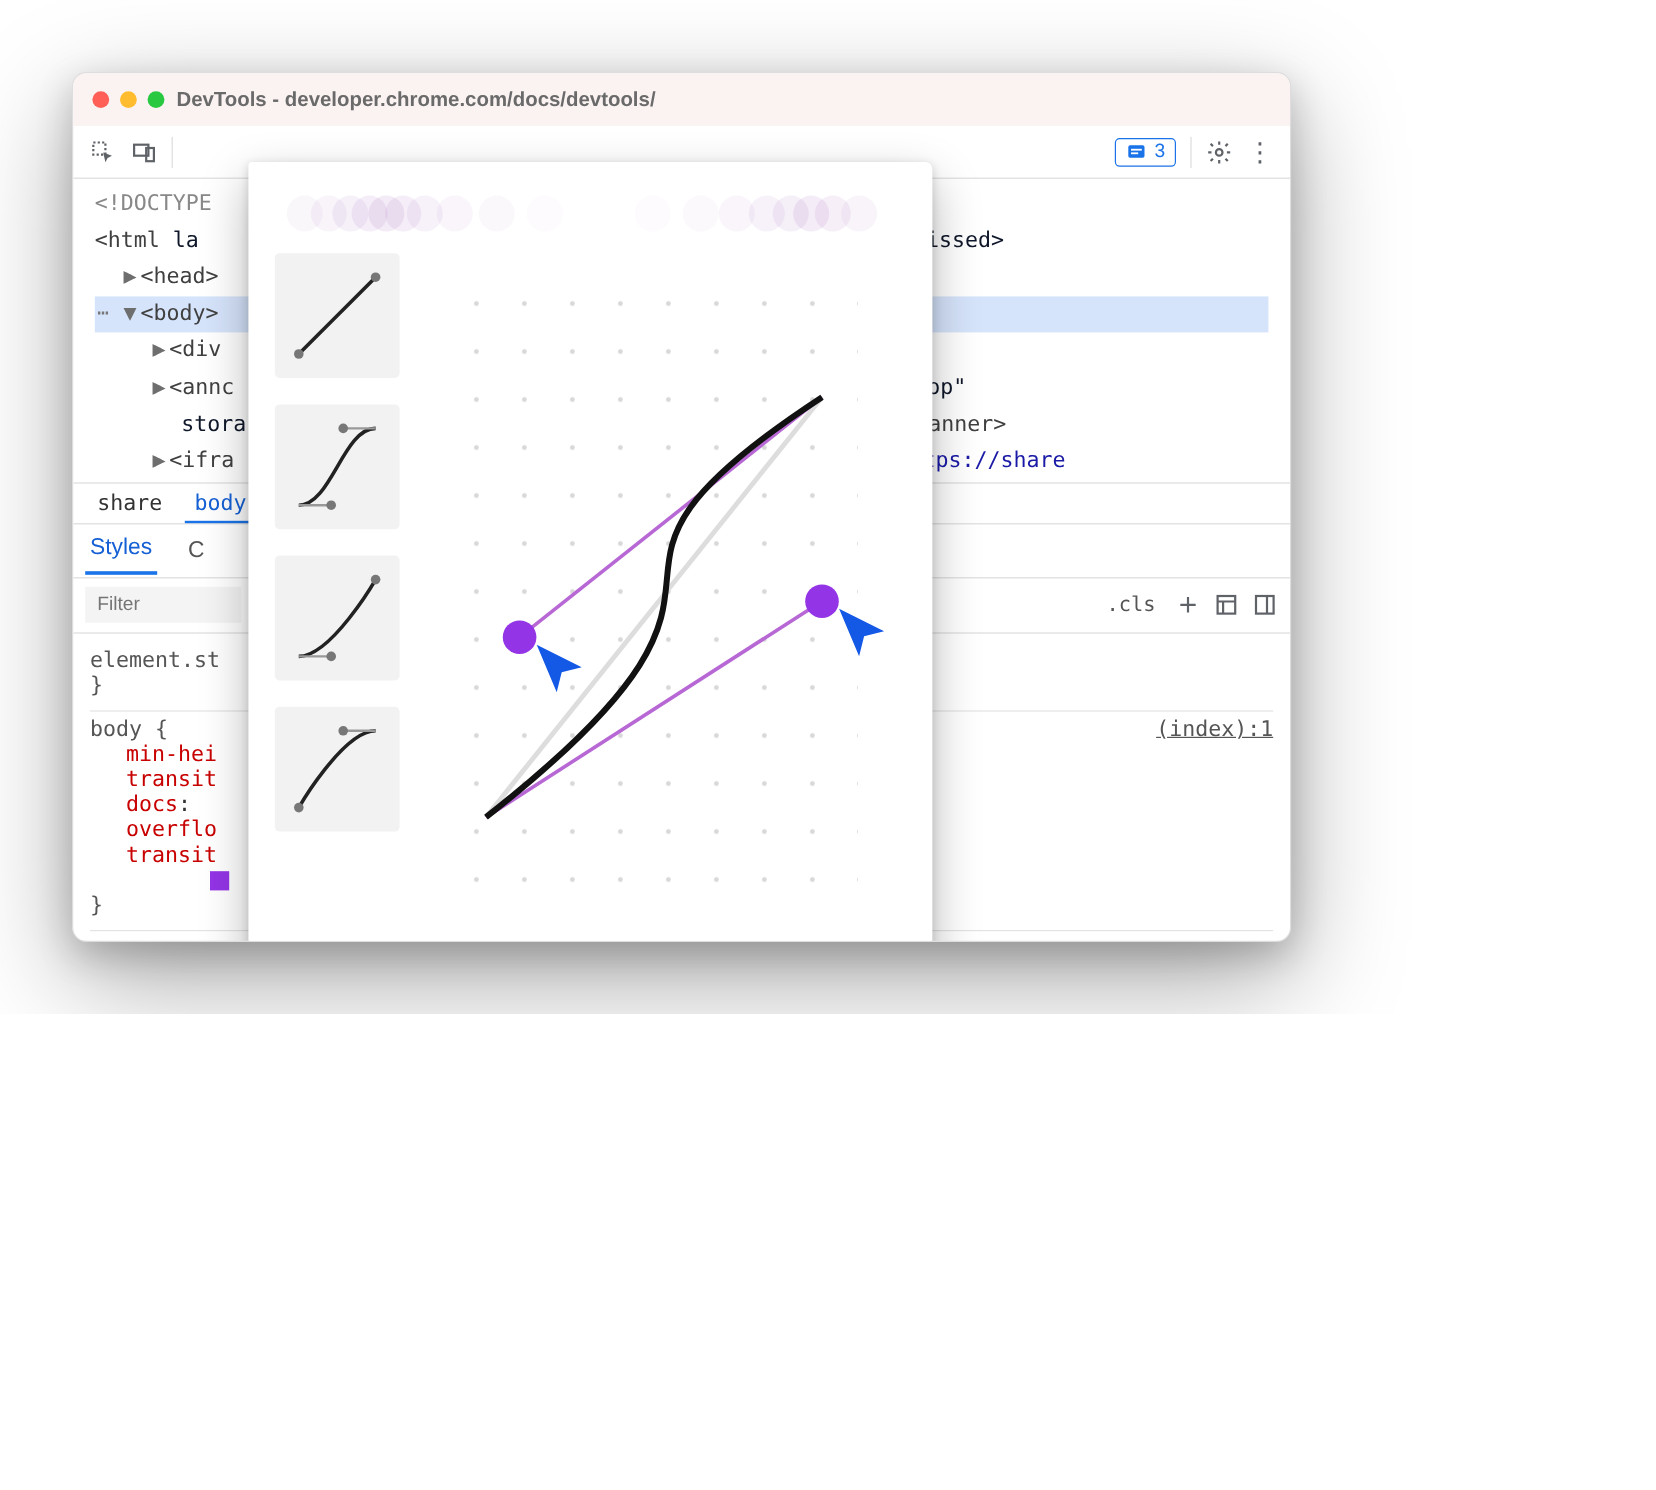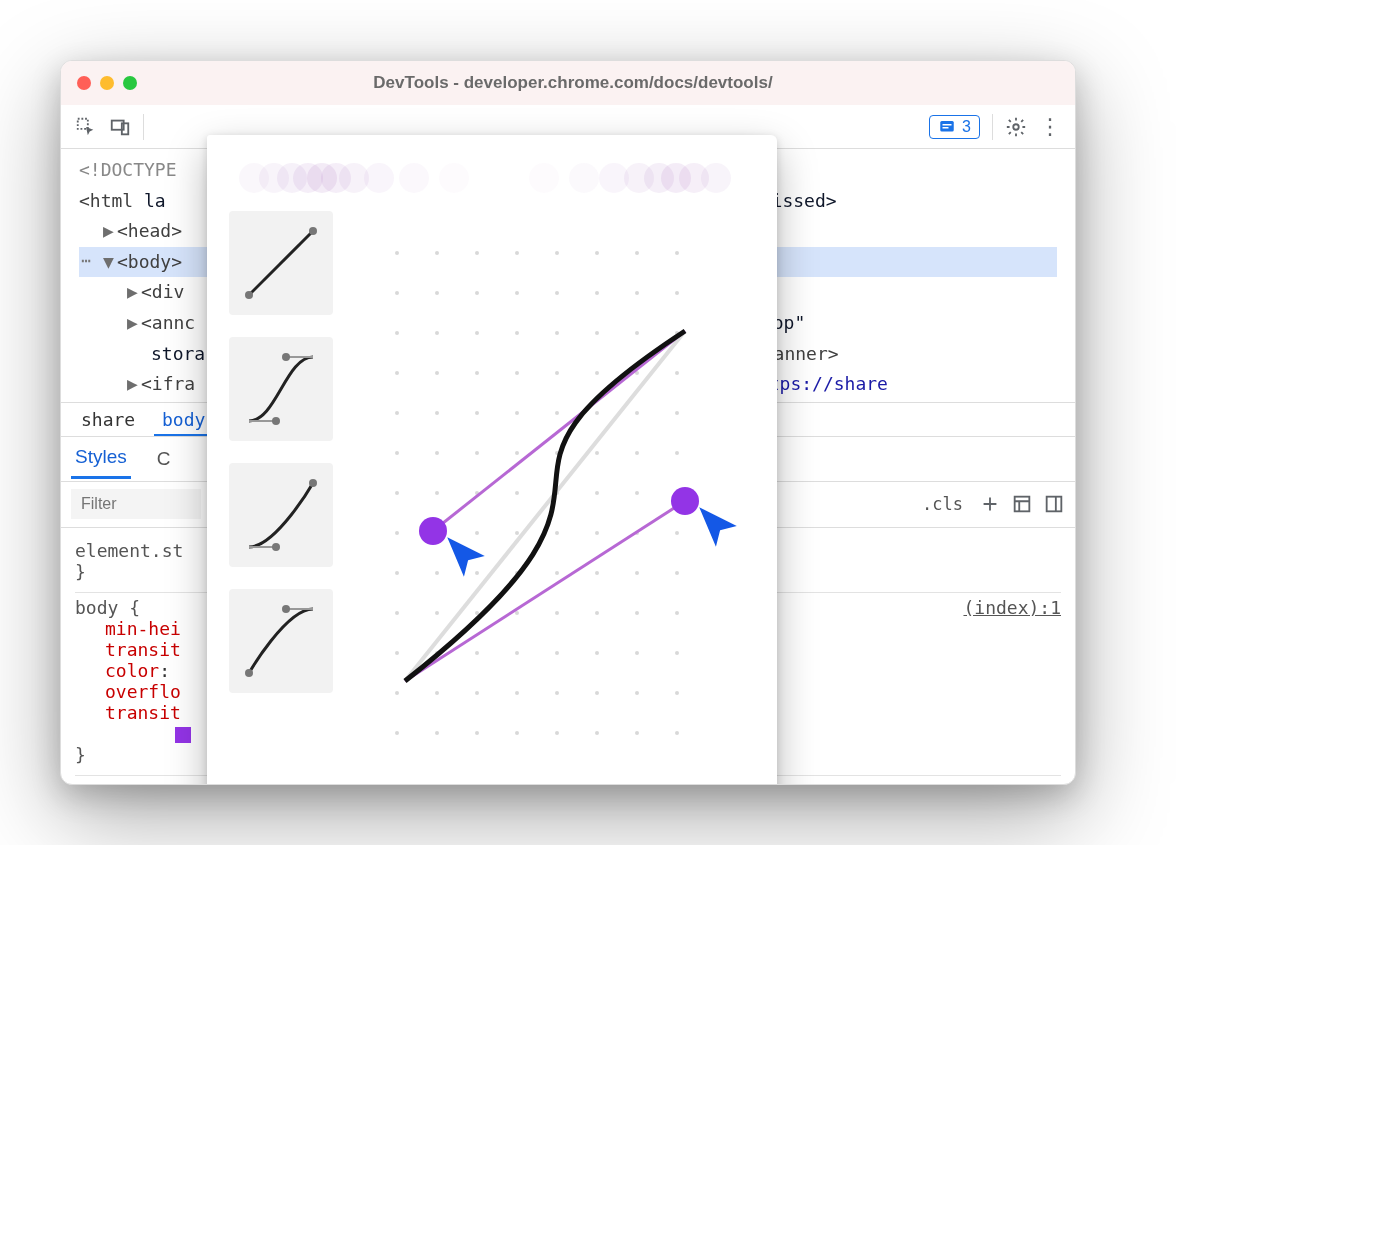--- a/index.html
+++ b/index.html
@@ -25,21 +25,21 @@
     padding: 0 16px;
     gap: 10px;
   }
   .traffic { display: flex; gap: 9px; }
   .dot { width: 14px; height: 14px; border-radius: 50%; }
   .dot.red { background: #ff5f57; }
   .dot.yellow { background: #febc2e; }
   .dot.green { background: #28c840; }
   .title-text {
     flex: 1;
-    text-align: center;
+    text-align: left;
     font-size: 17px;
     font-weight: 600;
     color: #6a6a6a;
     margin-right: 60px;
   }
   .toolbar {
     height: 44px;
     border-bottom: 1px solid #ddd;
     display: flex;
     align-items: center;
@@ -265,21 +265,21 @@
   <div class="styles-pane mono">
     <div class="rule-block">
       <span class="rule-hdr"><span>element.st</span></span><br>
       <span class="brace">}</span>
     </div>
     <div class="rule-block">
       <span class="src-link">(index):1</span>
       <span class="rule-hdr"><span>body</span> <span class="brace">{</span></span>
       <div class="decl"><span class="prop">min-hei</span></div>
       <div class="decl"><span class="prop">transit</span></div>
-      <div class="decl"><span class="prop">color</span><span class="punc">:</span></div>
+      <div class="decl"><span class="prop">docs</span><span class="punc">:</span></div>
       <div class="decl"><span class="prop">overflo</span></div>
       <div class="decl">
         <span class="prop">transit</span>
         <span style="display:inline-block;width:440px;"></span>
         <span class="valtxt">or 200ms</span>
       </div>
       <div class="decl" style="padding-left:100px;color:#999;">
         <span style="display:inline-block;width:16px;height:16px;background:#9334e6;vertical-align:middle;"></span>
       </div>
       <span class="brace">}</span>

